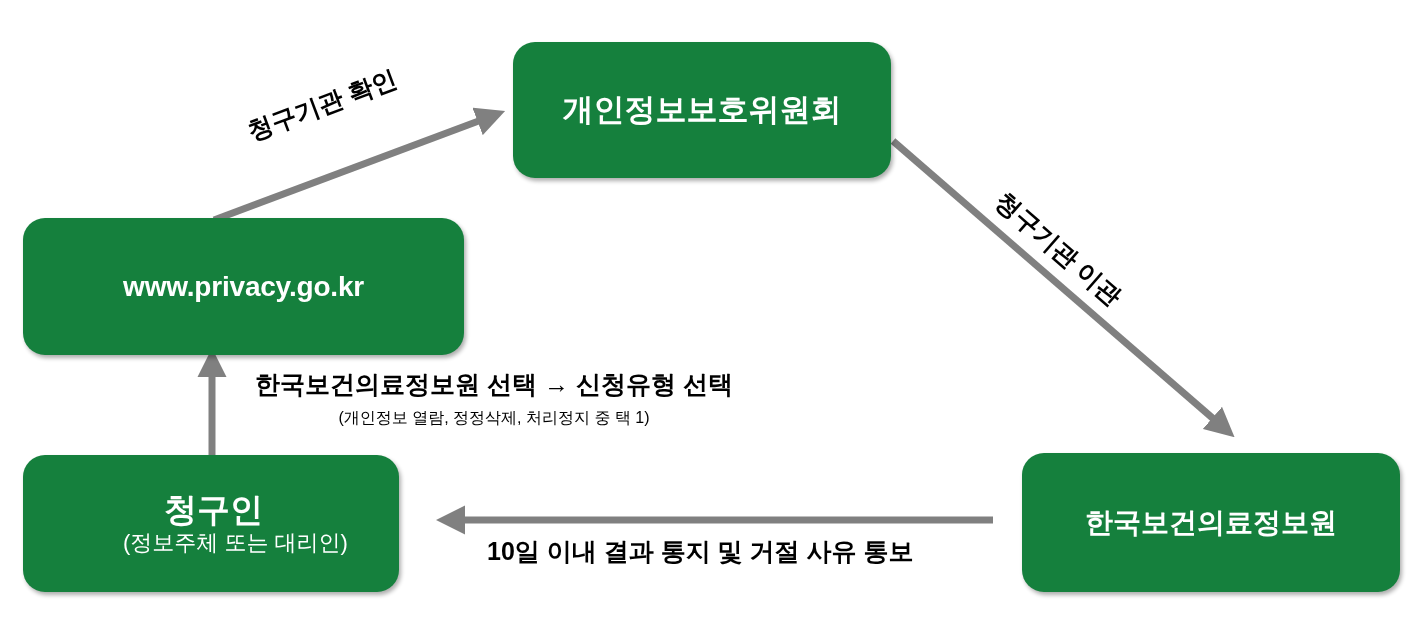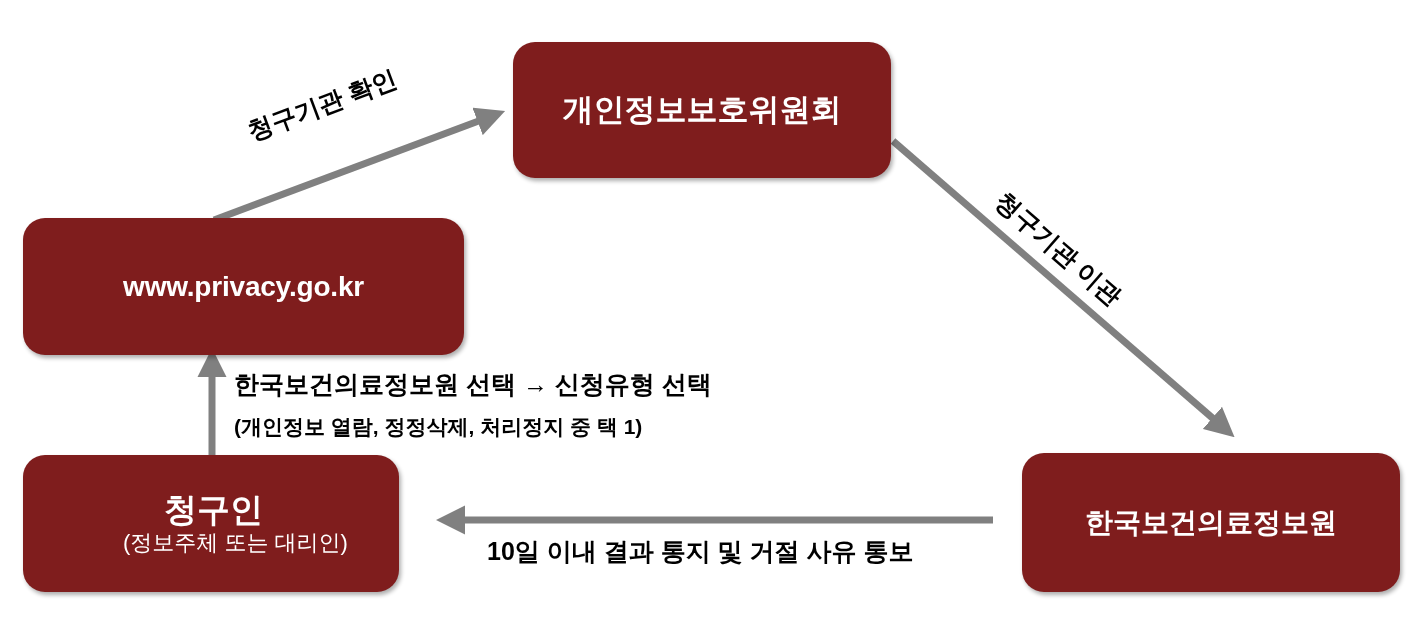--- a/index.html
+++ b/index.html
@@ -12,21 +12,21 @@
   }
   #canvas {
     position: relative;
     width: 1427px;
     height: 624px;
     background: #ffffff;
     overflow: hidden;
   }
   .node {
     position: absolute;
-    background: #7f1d1d;
+    background: #15803d;
     border-radius: 22px;
     box-shadow: 2px 3px 4px rgba(0,0,0,0.32);
     color: #ffffff;
     display: flex;
     flex-direction: column;
     align-items: center;
     justify-content: center;
     text-align: center;
     box-sizing: border-box;
     padding: 6px 10px;
@@ -87,35 +87,35 @@
     transform-origin: left top;
   }
   #label-notify {
     left: 487px; top: 535px;
     font-size: 25px; font-weight: bold;
   }
   #center-note {
     position: absolute;
     left: 234px; top: 369px;
     width: 520px;
-    text-align: left;
+    text-align: center;
     color: #000000;
   }
   #center-note .line1 {
     font-size: 25px;
     font-weight: bold;
     white-space: nowrap;
     line-height: 1.2;
   }
   #center-note .line2 {
-    font-size: 21px;
-    font-weight: bold;
+    font-size: 16px;
+    font-weight: normal;
     white-space: nowrap;
     line-height: 1.25;
-    margin-top: 15px;
+    margin-top: 9px;
   }
 </style>
 </head>
 <body>
 
 <div id="canvas">
 
   <svg id="arrows" viewBox="0 0 1427 624" width="1427" height="624" xmlns="http://www.w3.org/2000/svg">
     <defs>
       <marker id="arrowhead" markerWidth="4.2" markerHeight="4.2" refX="2.2" refY="2.1" orient="auto" markerUnits="strokeWidth">

